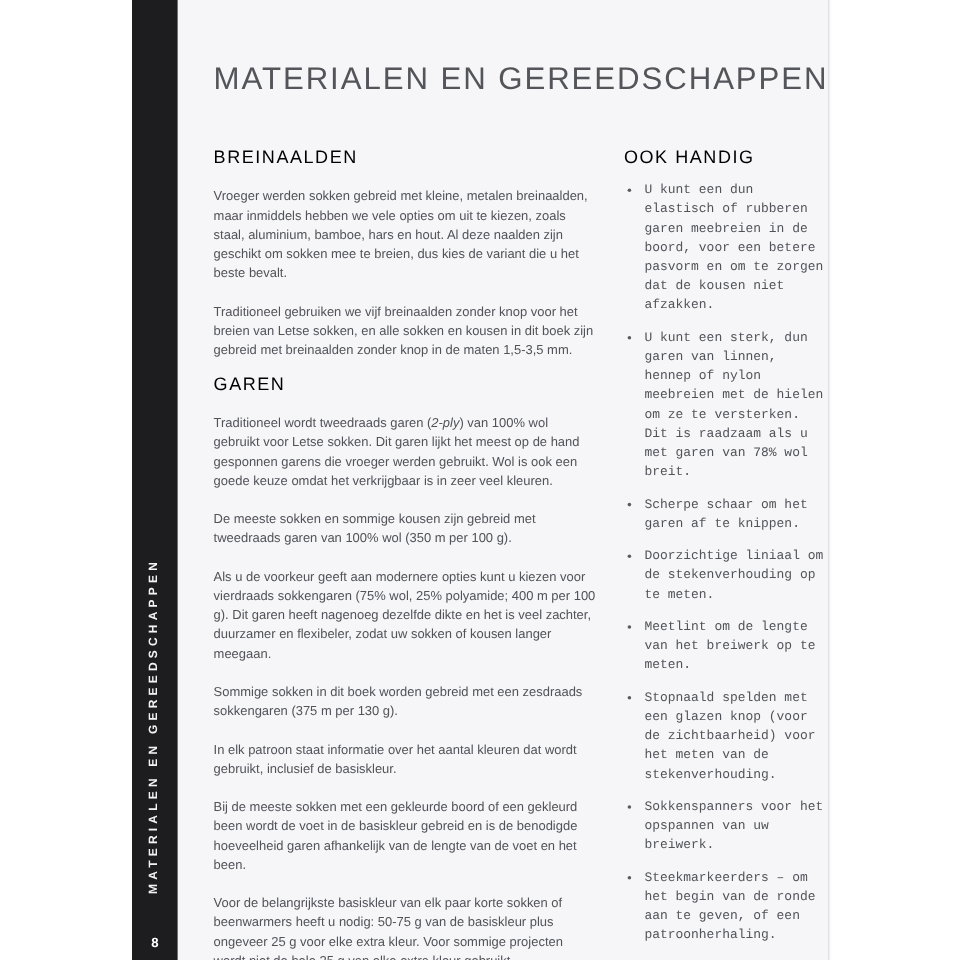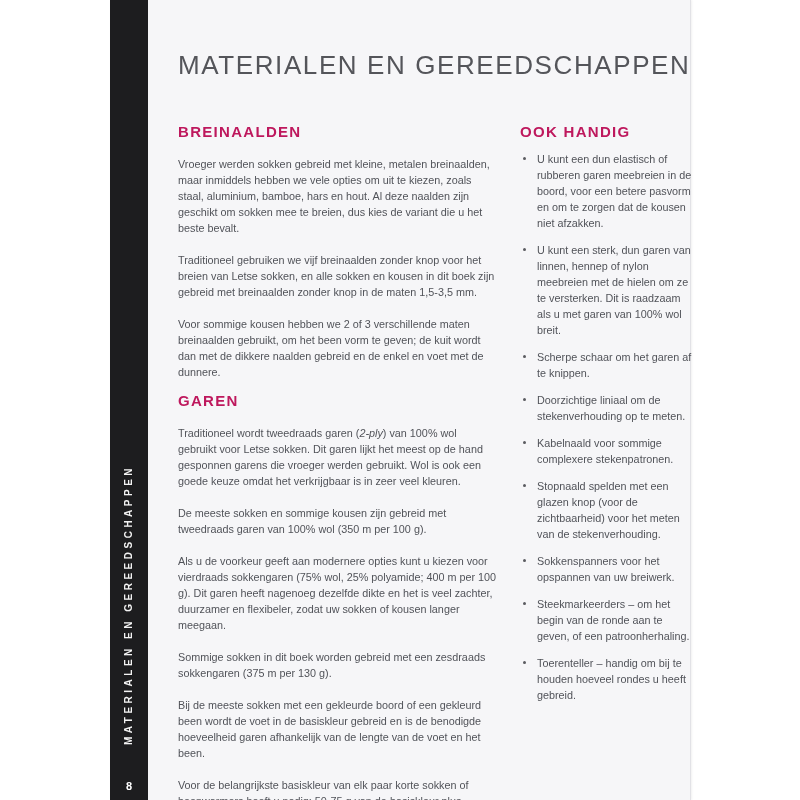--- a/index.html
+++ b/index.html
@@ -71,23 +71,23 @@
   .columns {
     display: flex;
     margin-top: 42px;
     gap: 23px;
   }
   .col-left  { width: 319px; }
   .col-right { width: 172px; }
   h2 {
     margin: 0 0 11px 0;
     font-size: 15px;
-    font-weight: 700;
+    font-weight: 400;
     letter-spacing: 1.3px;
-    color: #be185d;
+    color: #000000;
   }
   h2.later { margin-top: 8px; }
   p {
     margin: 16px 0 12px 0;
     font-size: 10.8px;
     line-height: 16px;
     color: #515359;
   }
   p em { }
   ul.handig-list {
@@ -95,20 +95,21 @@
     margin: 0;
     padding: 0;
   }
   ul.handig-list li {
     display: flex;
     gap: 11px;
     margin-bottom: 11px;
     font-size: 10.8px;
     line-height: 16px;
     color: #515359;
+    font-family: Liberation Mono, monospace;
   }
   .dot {
     flex-shrink: 0;
     width: 3px;
     height: 3px;
     border-radius: 50%;
     background: #5a5b60;
     margin-top: 6px;
     margin-left: 3px;
   }
@@ -125,54 +126,54 @@
 
   <div class="content">
     <h1 class="title">MATERIALEN EN GEREEDSCHAPPEN</h1>
 
     <div class="columns">
 
       <div class="col-left">
         <h2>BREINAALDEN</h2>
         <p>Vroeger werden sokken gebreid met kleine, metalen breinaalden, maar inmiddels hebben we vele opties om uit te kiezen, zoals staal, aluminium, bamboe, hars en hout. Al deze naalden zijn geschikt om sokken mee te breien, dus kies de variant die u het beste bevalt.</p>
         <p>Traditioneel gebruiken we vijf breinaalden zonder knop voor het breien van Letse sokken, en alle sokken en kousen in dit boek zijn gebreid met breinaalden zonder knop in de maten 1,5-3,5 mm.</p>
-        <p>Voor sommige kousen hebben we 2 of 3 verschillende maten breinaalden gebruikt, om het been vorm te geven; de kuit wordt dan met de dikkere naalden gebreid en de enkel en voet met de dunnere.</p>
 
         <h2 class="later">GAREN</h2>
         <p><span>Traditioneel wordt tweedraads garen (</span><em>2-ply</em><span>) van 100% wol gebruikt voor Letse sokken. Dit garen lijkt het meest op de hand gesponnen garens die vroeger werden gebruikt. Wol is ook een goede keuze omdat het verkrijgbaar is in zeer veel kleuren.</span></p>
         <p>De meeste sokken en sommige kousen zijn gebreid met tweedraads garen van 100% wol (350 m per 100 g).</p>
         <p>Als u de voorkeur geeft aan modernere opties kunt u kiezen voor vierdraads sokkengaren (75% wol, 25% polyamide; 400 m per 100 g). Dit garen heeft nagenoeg dezelfde dikte en het is veel zachter, duurzamer en flexibeler, zodat uw sokken of kousen langer meegaan.</p>
         <p>Sommige sokken in dit boek worden gebreid met een zesdraads sokkengaren (375 m per 130 g).</p>
+        <p>In elk patroon staat informatie over het aantal kleuren dat wordt gebruikt, inclusief de basiskleur.</p>
         <p>Bij de meeste sokken met een gekleurde boord of een gekleurd been wordt de voet in de basiskleur gebreid en is de benodigde hoeveelheid garen afhankelijk van de lengte van de voet en het been.</p>
         <p>Voor de belangrijkste basiskleur van elk paar korte sokken of beenwarmers heeft u nodig: 50-75 g van de basiskleur plus ongeveer 25 g voor elke extra kleur. Voor sommige projecten wordt niet de hele 25 g van elke extra kleur gebruikt.</p>
 
       </div>
 
       <div class="col-right">
         <h2>OOK HANDIG</h2>
         <ul class="handig-list">
           <li>
               <span class="dot"></span>
               <span>U kunt een dun elastisch of rubberen garen meebreien in de boord, voor een betere pasvorm en om te zorgen dat de kousen niet afzakken.</span>
             </li>
           <li>
               <span class="dot"></span>
-              <span>U kunt een sterk, dun garen van linnen, hennep of nylon meebreien met de hielen om ze te versterken. Dit is raadzaam als u met garen van 100% wol breit.</span>
+              <span>U kunt een sterk, dun garen van linnen, hennep of nylon meebreien met de hielen om ze te versterken. Dit is raadzaam als u met garen van 78% wol breit.</span>
             </li>
           <li>
               <span class="dot"></span>
               <span>Scherpe schaar om het garen af te knippen.</span>
             </li>
           <li>
               <span class="dot"></span>
               <span>Doorzichtige liniaal om de stekenverhouding op te meten.</span>
             </li>
           <li>
               <span class="dot"></span>
-              <span>Kabelnaald voor sommige complexere stekenpatronen.</span>
+              <span>Meetlint om de lengte van het breiwerk op te meten.</span>
             </li>
           <li>
               <span class="dot"></span>
               <span>Stopnaald spelden met een glazen knop (voor de zichtbaarheid) voor het meten van de stekenverhouding.</span>
             </li>
           <li>
               <span class="dot"></span>
               <span>Sokkenspanners voor het opspannen van uw breiwerk.</span>
             </li>
           <li>

